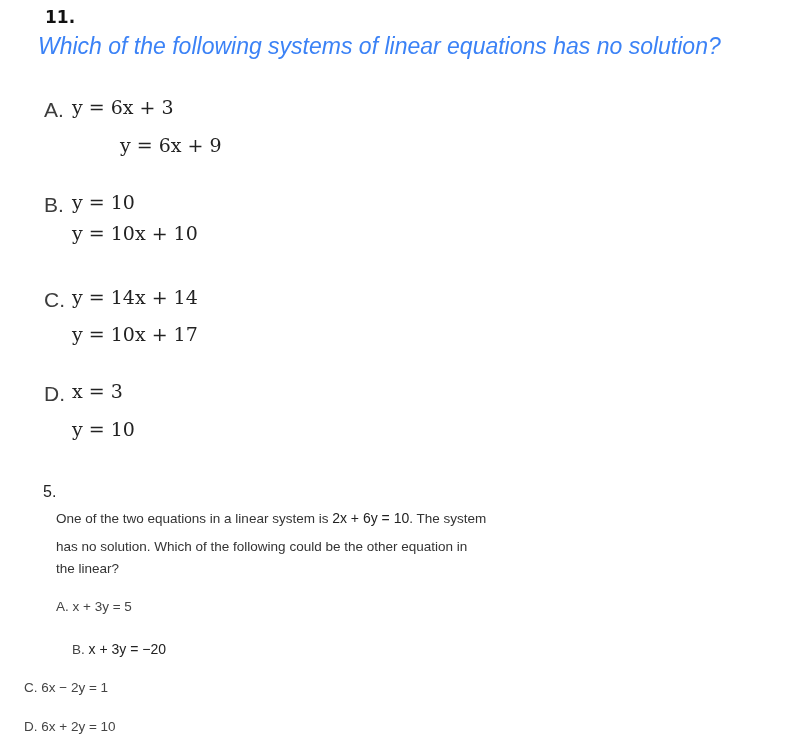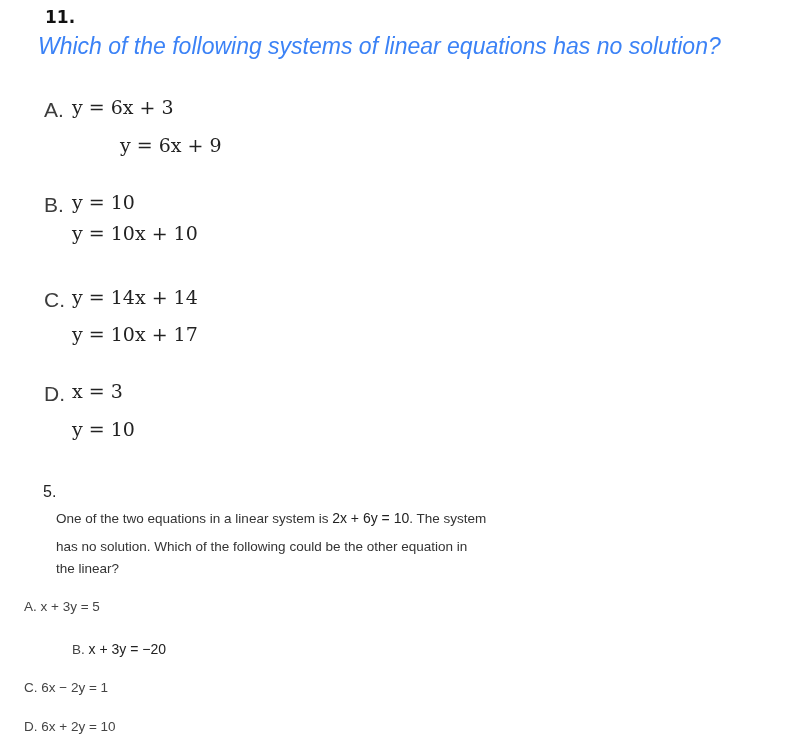--- a/index.html
+++ b/index.html
@@ -40,21 +40,21 @@
 
 <div>
   <div class="abs q12-num">5.</div>
   <div class="abs q12-text" style="top:510px;">
     <span>One of the two equations in a linear system is</span>
     <span class="q12-eq">2x + 6y = 10</span><span>. The system</span>
   </div>
   <div class="abs q12-text" style="top:539px;">has no solution. Which of the following could be the other equation in</div>
   <div class="abs q12-text" style="top:561px;">the linear?</div>
 
-  <div class="abs opt12" style="top:599px;">
+  <div class="abs opt12" style="top:599px;margin-left:32px;">
     <span>A.</span>
     <span>x + 3y  = 5</span>
   </div>
   <div class="abs opt12" style="top:641px;margin-left:48px;">
     <span>B.</span>
     <span class="q12-eq">x + 3y = −20</span>
   </div>
   <div class="abs opt12" style="top:680px;">
     <span>C.</span>
     <span>6x − 2y = 1</span>

